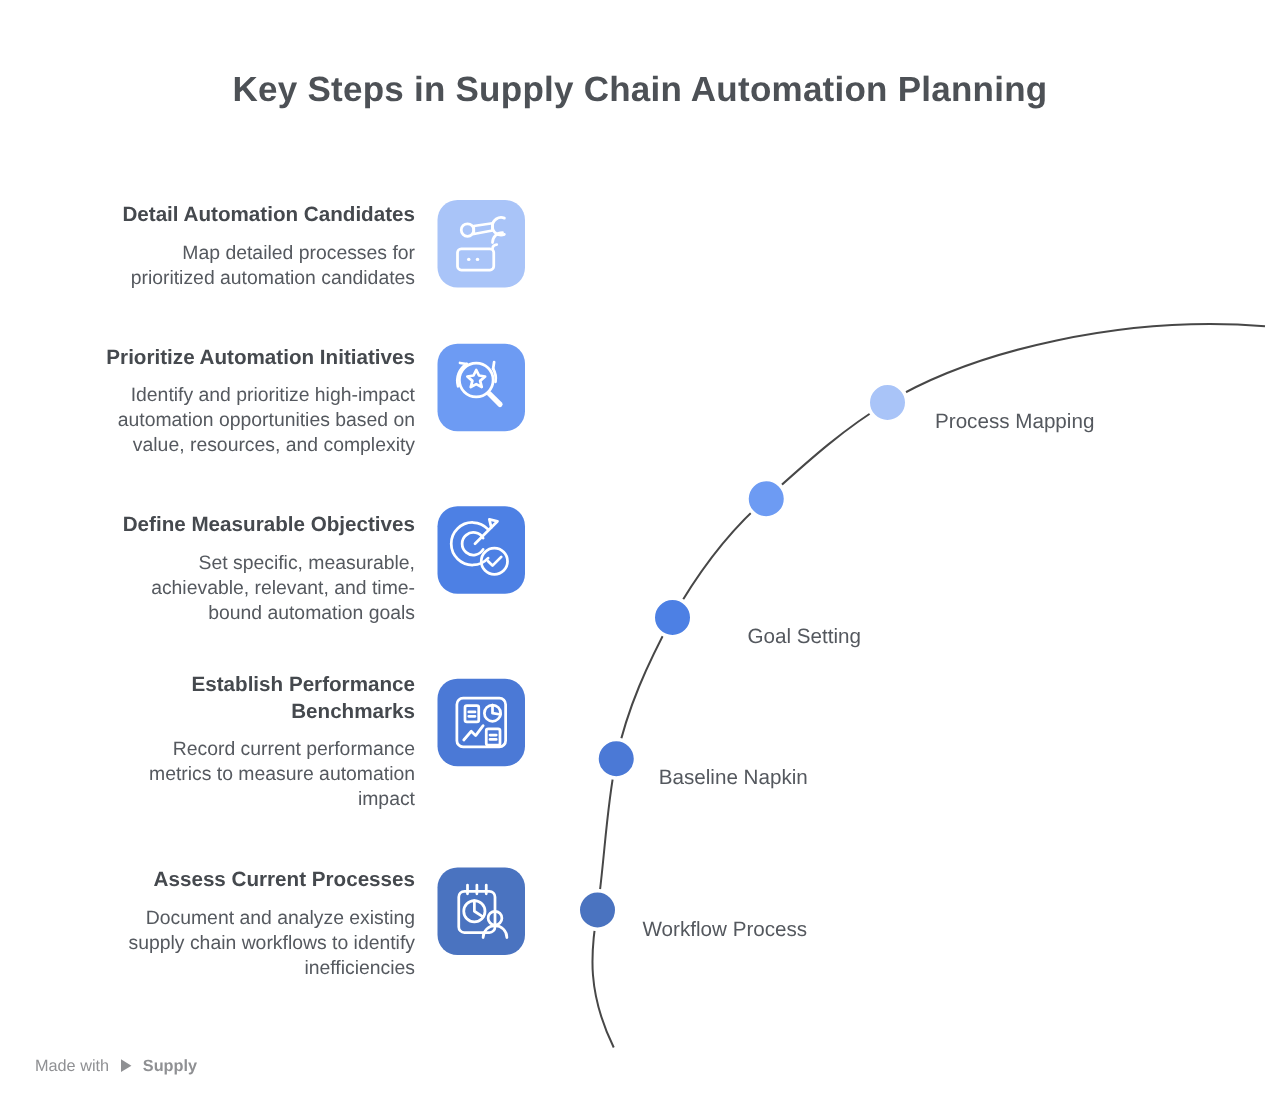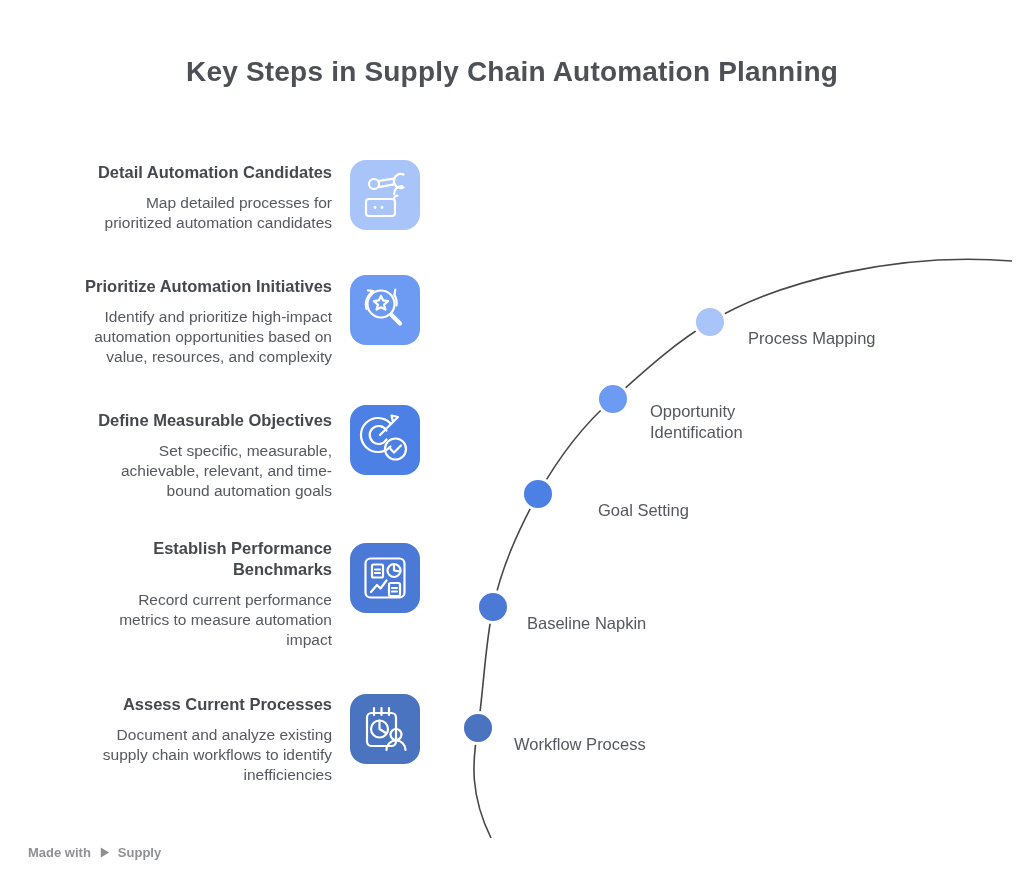--- a/index.html
+++ b/index.html
@@ -71,21 +71,21 @@
   .watermark {
     position: absolute;
     left: 28px; top: 845px;
     display: flex;
     align-items: center;
     gap: 7px;
     font-size: 13px;
     color: #8f9093;
     text-decoration: none;
   }
-  .watermark .made { font-weight: 700; }
+  .watermark .made { font-weight: 400; }
   .watermark .brand { font-weight: 700; }
   svg.glyph { display: block; }
 </style>
 </head>
 <body>
 
 <div class="canvas">
 
   <div class="main-title">Key Steps in Supply Chain Automation Planning</div>
 
@@ -186,22 +186,20 @@
       <path d="M29.5 35 V26.5 M29.5 35 l7 4.5"></path>
       <circle cx="46" cy="40.5" r="5.5"></circle>
       <path d="M36.5 56 a9.5 9.5 0 0 1 19 0"></path>
     </svg>
   </div>
 
   <div class="node-dot" style="left: 693px; top: 305px; background-color: rgb(169, 196, 248);"></div>
   <div class="node-label" style="left:748px; top:322px">Process Mapping</div>
 
   <div class="node-dot" style="left: 596px; top: 382px; background-color: rgb(109, 155, 243);"></div>
-  <div class="node-label" style="left:650px; top:406px">Opportunity
-Identification</div>
 
   <div class="node-dot" style="left: 521px; top: 477px; background-color: rgb(77, 128, 228);"></div>
   <div class="node-label" style="left:598px; top:494px">Goal Setting</div>
 
   <div class="node-dot" style="left: 476px; top: 590px; background-color: rgb(75, 121, 214);"></div>
   <div class="node-label" style="left:527px; top:607px">Baseline Napkin</div>
 
   <div class="node-dot" style="left: 461px; top: 711px; background-color: rgb(74, 115, 192);"></div>
   <div class="node-label" style="left:514px; top:728px">Workflow Process</div>
 

